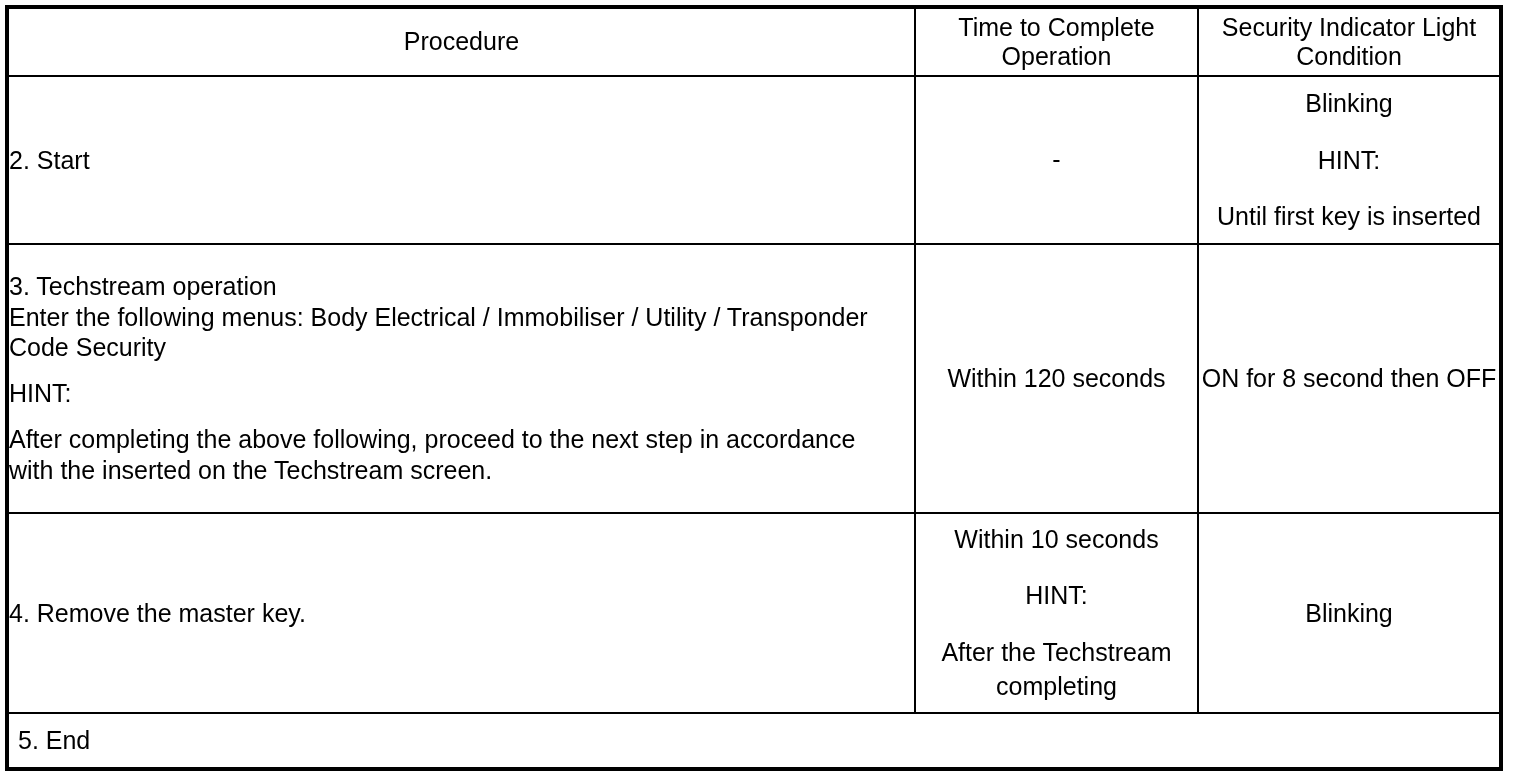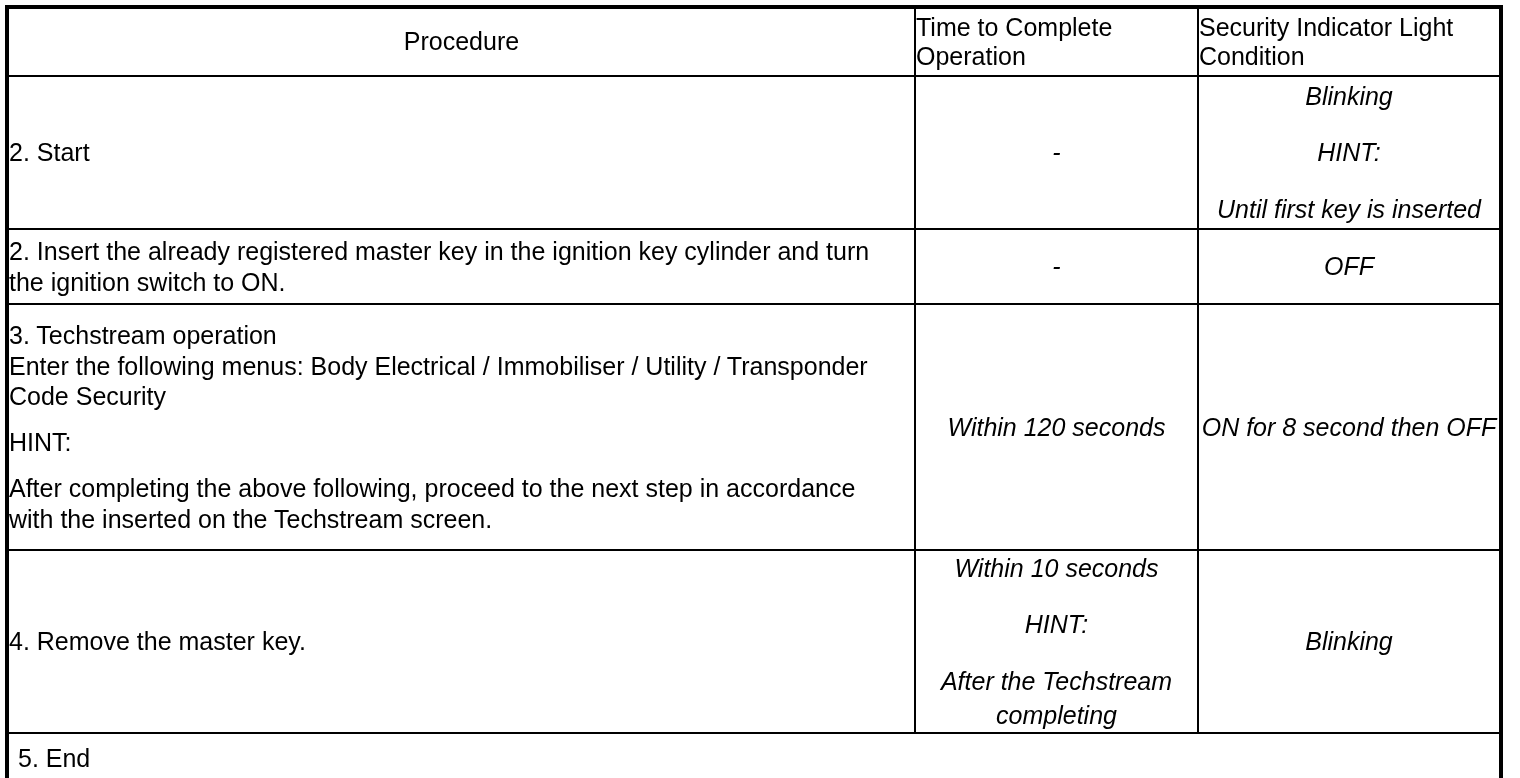--- a/index.html
+++ b/index.html
@@ -52,42 +52,41 @@
     vertical-align: middle;
     font-weight: normal;
   }
 
   
   .head-row th {
     border-bottom: 4px solid #000000;
     font-weight: bold;
     font-size: 25px;
     line-height: 1.18;
-    text-align: left;
+    text-align: center;
     padding: 8px 6px;
     height: 69px;
     box-sizing: border-box;
   }
   .head-row th.th-procedure { text-align: center; }
 
   
   .cell-proc {
     text-align: left;
     font-size: 25px;
     line-height: 1.22;
     padding: 4px 4px 4px 9px;
     vertical-align: middle;
   }
   .cell-center {
     text-align: center;
     font-size: 25px;
     line-height: 1.22;
     padding: 4px 6px;
     vertical-align: middle;
-    font-style: italic;
   }
 
   .ln { display: block; }
   .ln.blank { height: 0.62em; }
 
   
   .row-1 > td { height: 151px; }
   
   .row-2 > td { height: 73px; }
   
@@ -150,30 +149,20 @@
           <td class="cell-center">
             <span class="dash">-</span>
           </td>
           <td class="cell-center multi-center">
             <span class="m">Blinking</span>
             <span class="m">HINT:</span>
             <span class="m">Until first key is inserted</span>
           </td>
         </tr>
 
-        <tr class="row-2">
-          <td class="cell-proc">
-            <span class="ln">2. Insert the already registered master key in the ignition key cylinder and turn</span>
-            <span class="ln">the ignition switch to ON.</span>
-          </td>
-          <td class="cell-center">
-            <span class="dash">-</span>
-          </td>
-          <td class="cell-center">OFF</td>
-        </tr>
 
         <tr class="row-3">
           <td class="cell-proc">
             <span class="ln">3. Techstream operation</span>
             <span class="ln">Enter the following menus: Body Electrical / Immobiliser / Utility / Transponder</span>
             <span class="ln">Code Security</span>
             <span class="ln blank"></span>
             <span class="ln">HINT:</span>
             <span class="ln blank"></span>
             <span class="ln">After completing the above following, proceed to the next step in accordance</span>

